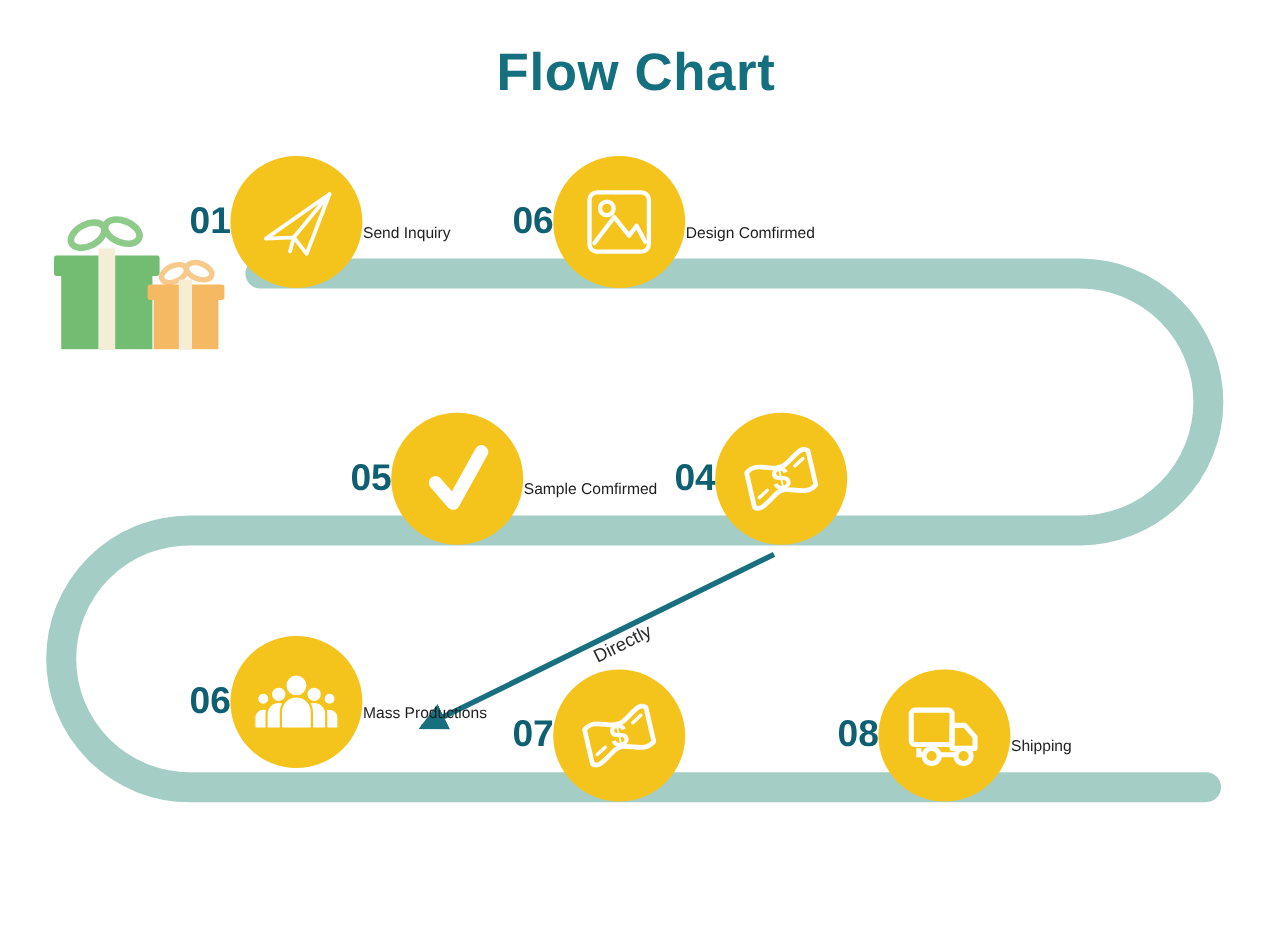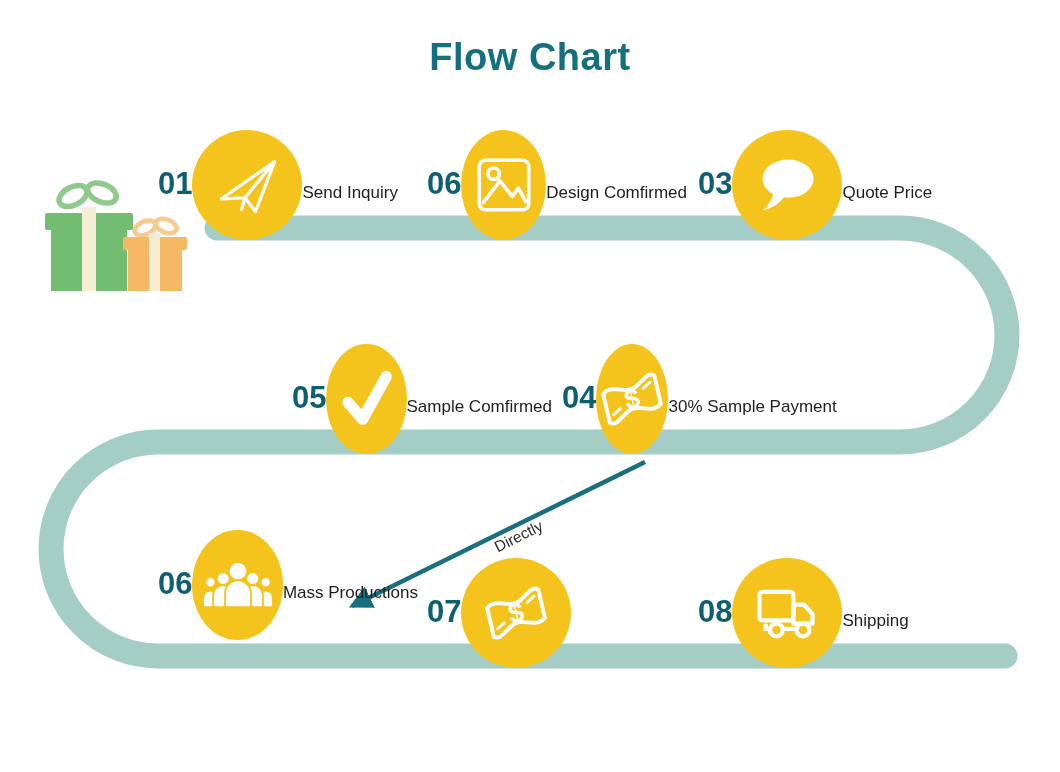--- a/index.html
+++ b/index.html
@@ -1,26 +1,26 @@
 <!DOCTYPE html>
 <html><head>
 <meta charset="utf-8">
 <style>
   html,body{margin:0;padding:0;background:#ffffff;}
   .canvas{position:relative;width:1060px;height:772px;background:#ffffff;overflow:hidden;
           font-family:"Liberation Sans",sans-serif;}
   .page-title{position:absolute;top:36px;left:0;width:100%;text-align:center;margin:0;
-              font-size:38px;font-weight:bold;color:#14707E;letter-spacing:.5px;}
+              font-size:44px;font-weight:bold;color:#14707E;letter-spacing:.5px;}
   svg.flowpath{position:absolute;left:0;top:0;z-index:0;}
   .gifts{position:absolute;left:35px;top:175px;z-index:1;}
   .step{position:absolute;width:260px;display:flex;flex-direction:row;align-items:center;z-index:2;}
   .step .num{font-size:31px;font-weight:bold;color:#0E5F72;height:40px;line-height:40px;margin-bottom:3px;}
   .step .circle{width:110px;height:110px;border-radius:50%;background:#F5C41C;
                 display:flex;align-items:center;justify-content:center;}
-  .step .lbl{margin-top:16px;font-size:17px;color:#1e1e1e;white-space:nowrap;}
+  .step .lbl{margin-top:16px;font-size:13px;color:#1e1e1e;white-space:nowrap;}
   .s1{left:158px;top:130px}
   .s2{left:427px;top:130px}
   .s3{left:698px;top:130px}
   .s5{left:292px;top:344px}
   .s4{left:562px;top:344px}
   .s6{left:158px;top:530px}
   .s7{left:427px;top:558px}
   .s8{left:698px;top:558px}
 </style>
 </head>
@@ -73,30 +73,20 @@
     <div class="circle">
       <svg width="66" height="66" viewBox="0 0 64 64">
         <rect x="8" y="8" width="48" height="48" rx="6" fill="none" stroke="#ffffff" stroke-width="3.5"></rect>
         <circle cx="22" cy="21" r="5.5" fill="none" stroke="#ffffff" stroke-width="3.5"></circle>
         <path d="M12 49 L28 28 L40 43 L46 35 L53 48" fill="none" stroke="#ffffff" stroke-width="3.5" stroke-linejoin="round" stroke-linecap="round"></path>
       </svg>
     </div>
     <div class="lbl">Design Comfirmed</div>
   </div>
 
-  <div class="step s3">
-    <div class="num">03</div>
-    <div class="circle">
-      <svg width="68" height="68" viewBox="0 0 64 64">
-        <ellipse cx="33" cy="26" rx="24" ry="18" fill="#ffffff"></ellipse>
-        <path d="M20 39 Q15 52 9 56 Q24 52 30 42 Z" fill="#ffffff"></path>
-      </svg>
-    </div>
-    <div class="lbl">Quote Price</div>
-  </div>
 
   <div class="step s5">
     <div class="num">05</div>
     <div class="circle">
       <svg width="72" height="72" viewBox="0 0 64 64">
         <path d="M16 35 L29 50 L50 12" fill="none" stroke="#ffffff" stroke-width="10" stroke-linecap="round" stroke-linejoin="round"></path>
       </svg>
     </div>
     <div class="lbl">Sample Comfirmed</div>
   </div>
@@ -105,21 +95,20 @@
     <div class="num">04</div>
     <div class="circle">
       <svg width="72" height="72" viewBox="0 0 64 64">
         <g transform="rotate(-13 32 32)">
           <path d="M8 22 C 18 14, 28 28, 38 22 S 52 12, 56 16 L 56 42 C 46 50, 36 36, 26 42 S 12 52, 8 48 Z" fill="none" stroke="#ffffff" stroke-width="3.5" stroke-linejoin="round"></path>
           <text x="32" y="40" text-anchor="middle" font-size="24" font-weight="bold" fill="#ffffff">$</text>
           <path d="M13 42 l7 -4 M44 25 l7 -4" stroke="#ffffff" stroke-width="2.5" stroke-linecap="round"></path>
         </g>
       </svg>
     </div>
-    <div class="lbl">30% Sample Payment</div>
   </div>
 
   <div class="step s6">
     <div class="num">06</div>
     <div class="circle">
       <svg width="70" height="62" viewBox="0 0 76 64">
         <g fill="#ffffff" stroke="#F5C41C" stroke-width="2">
           <g>
               <circle cx="8" cy="29" r="5.5"></circle>
               <path d="M0 56 V46 a8 8 0 0 1 16 0 V56 Z"></path>

